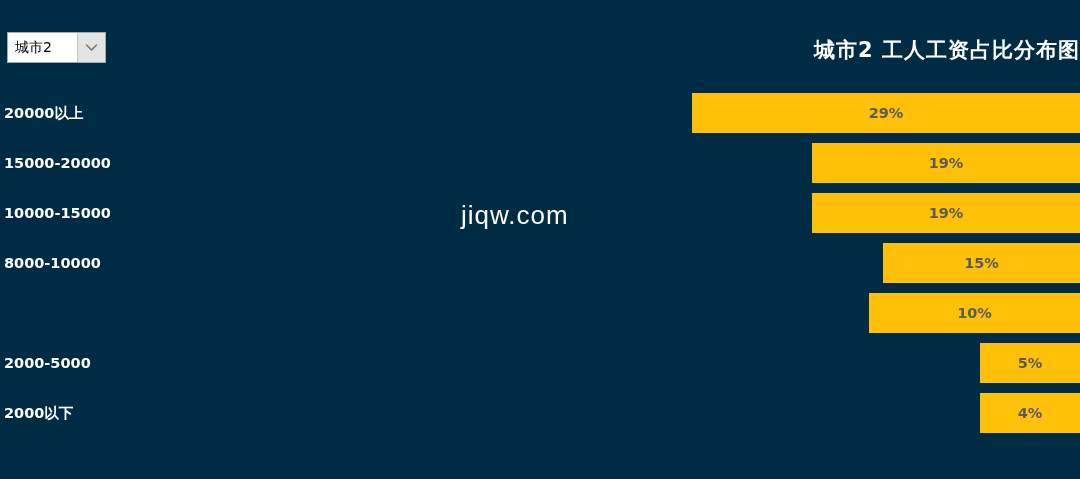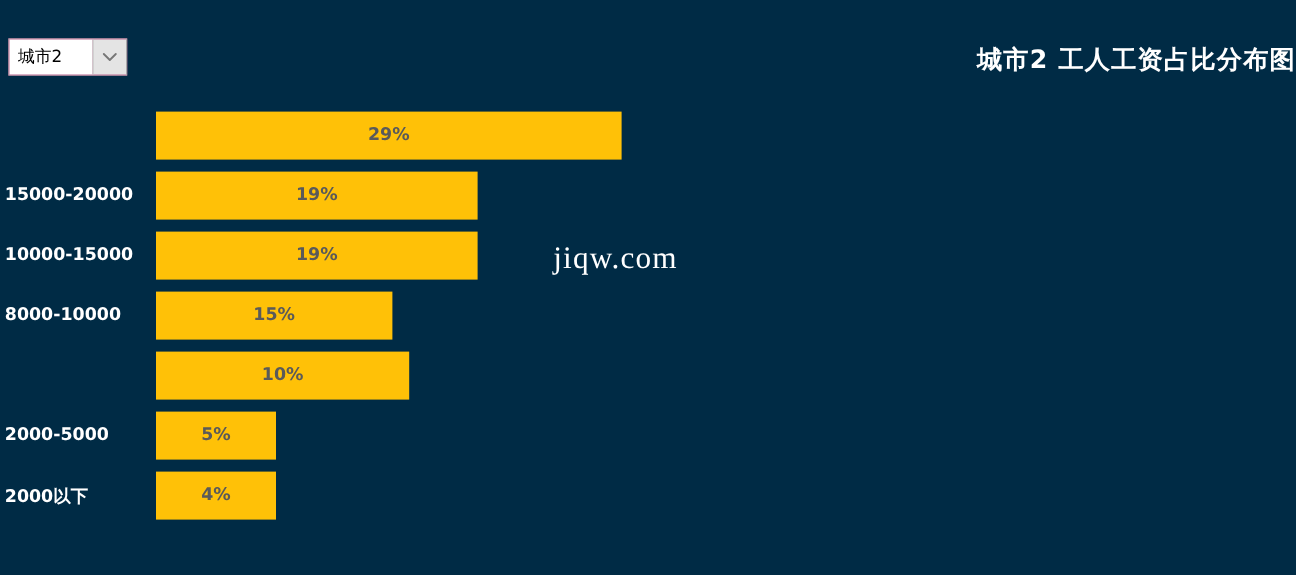--- a/index.html
+++ b/index.html
@@ -95,21 +95,21 @@
     font-family: "DejaVu Sans", "Liberation Sans", sans-serif;
   }
   .bar-track {
     position: absolute;
     left: 0;
     top: 0;
     width: 1080px;
     height: 50px;
     display: flex;
     align-items: center;
-    justify-content: flex-start;
+    justify-content: flex-end;
     
     padding-left: 130px;
     box-sizing: border-box;
   }
   .bar {
     height: 40px;
     background: #ffc107;
     display: flex;
     align-items: center;
     justify-content: center;
@@ -117,21 +117,21 @@
     font-size: 14.5px;
     font-weight: bold;
     font-family: "DejaVu Sans", "Liberation Sans", sans-serif;
   }
 
   
   .watermark {
     position: absolute;
     left: 461px;
     top: 200px;
-    font-family: Liberation Serif, serif;
+    font-family: Liberation Sans, sans-serif;
     font-size: 26px;
     color: #ffffff;
     letter-spacing: 1px;
     pointer-events: none;
     white-space: nowrap;
   }
 </style>
 </head>
 <body>
 
@@ -143,20 +143,21 @@
     </svg>
   </div>
 </div>
 
 <div class="chart-title">
   <span class="title-inner">城市2 工人工资占比分布图</span>
 </div>
 
 <div class="chart" id="chart">
     <div class="row">
+      <div class="cat-label">20000以上</div>
       <div class="bar-track">
         <div class="bar" style="width: 388px;">
           <span>29%</span>
         </div>
       </div>
     </div>
     <div class="row">
       <div class="cat-label">15000-20000</div>
       <div class="bar-track">
         <div class="bar" style="width: 268px;">

